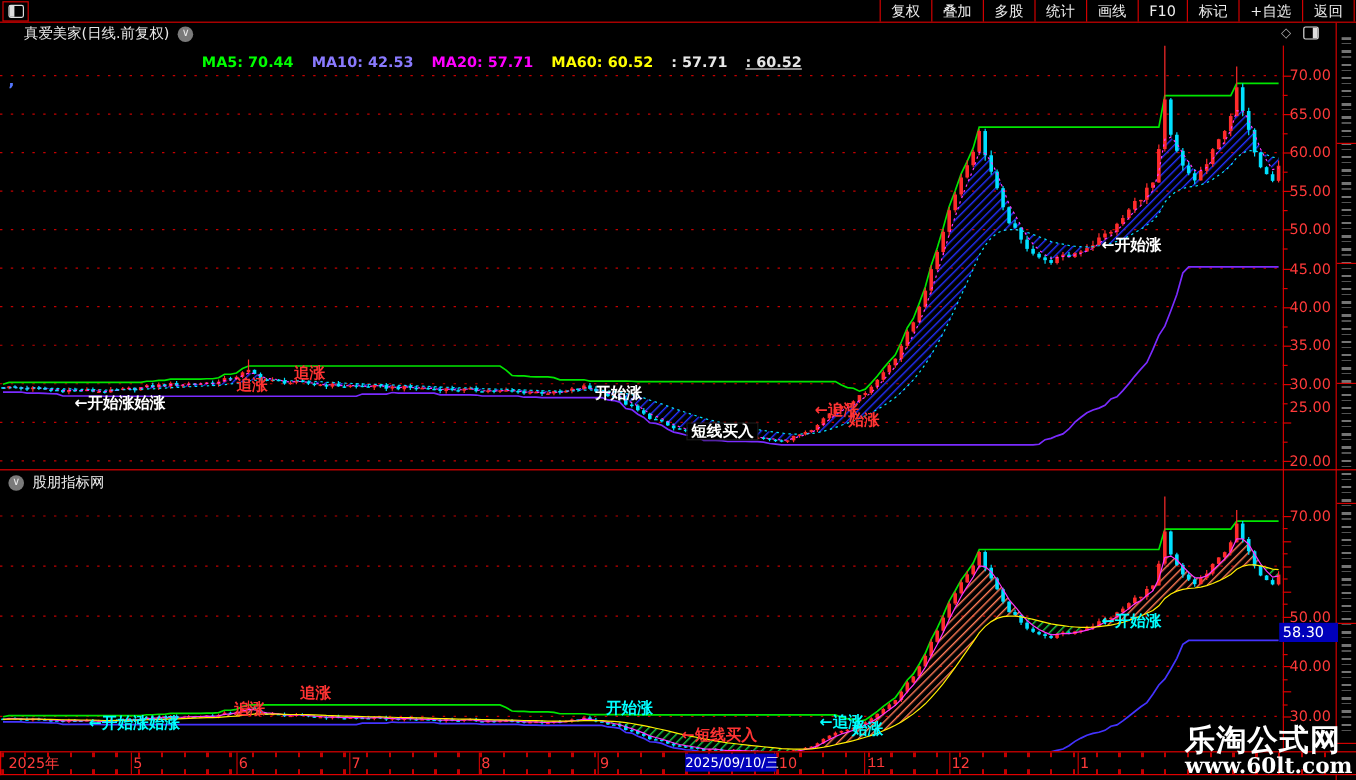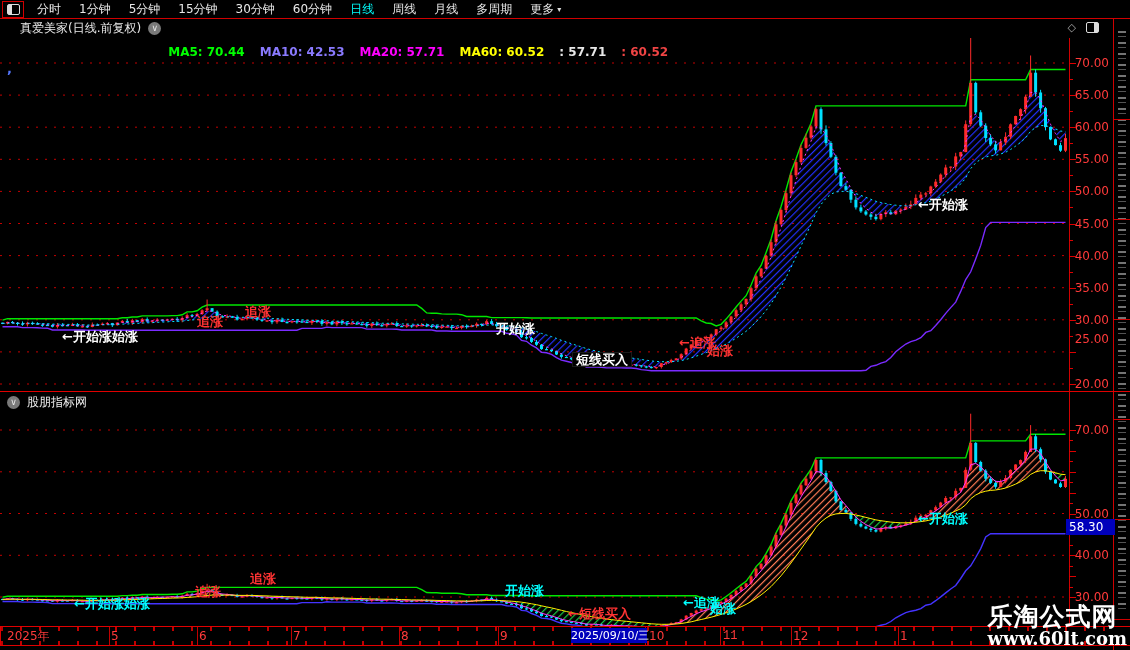--- a/index.html
+++ b/index.html
@@ -76,46 +76,43 @@
 </style>
 </head>
 <body>
 
 <div id="app">
 
   <div class="toolbar">
     <span class="icobox">
         <span class="split-ico"></span>
       </span>
-    <div class="tabs" id="tabs">
-        <span class="tab">分时</span>
-        <span class="tab">1分钟</span>
-        <span class="tab">5分钟</span>
-        <span class="tab">15分钟</span>
-        <span class="tab">30分钟</span>
-        <span class="tab">60分钟</span>
-        <span class="tab on">日线</span>
-        <span class="tab">周线</span>
-        <span class="tab">月线</span>
-        <span class="tab">多周期</span>
-        <span class="tab">更多</span>
-        <span class="caret">▾</span>
+    <div class="tbtns" id="tbtns">
+        <span class="tbtn">复权</span>
+        <span class="tbtn">叠加</span>
+        <span class="tbtn">多股</span>
+        <span class="tbtn">统计</span>
+        <span class="tbtn">画线</span>
+        <span class="tbtn">F10</span>
+        <span class="tbtn">标记</span>
+        <span class="tbtn">+自选</span>
+        <span class="tbtn">返回</span>
       </div>
   </div>
 
   <div class="hdr">
     <span class="title">真爱美家(日线.前复权)</span>
     <span class="circle-ico">∨</span>
     <div class="mas" id="mas">
         <span class="ma" style="color: rgb(0, 255, 0);">MA5: 70.44</span>
         <span class="ma" style="color: rgb(138, 122, 255);">MA10: 42.53</span>
         <span class="ma" style="color: rgb(255, 0, 255);">MA20: 57.71</span>
         <span class="ma" style="color: rgb(255, 255, 0);">MA60: 60.52</span>
         <span class="ma" style="color: rgb(232, 232, 232);">: 57.71</span>
-        <span class="ma" style="color: #ef4444;">: 60.52</span>
+        <span class="ma" style="color: #e5e5e5; text-decoration: underline;">: 60.52</span>
       </div>
     <span class="hdr-right">
       <span class="dia">◇</span>
       <span class="split-ico r"></span>
     </span>
   </div>
 
   <div id="p1svg"><svg width="1069" height="353" viewBox="0 0 1069 353" xmlns="http://www.w3.org/2000/svg">
         <defs>
           <pattern id="p1a" width="5" height="5" patternUnits="userSpaceOnUse" patternTransform="rotate(45)">

